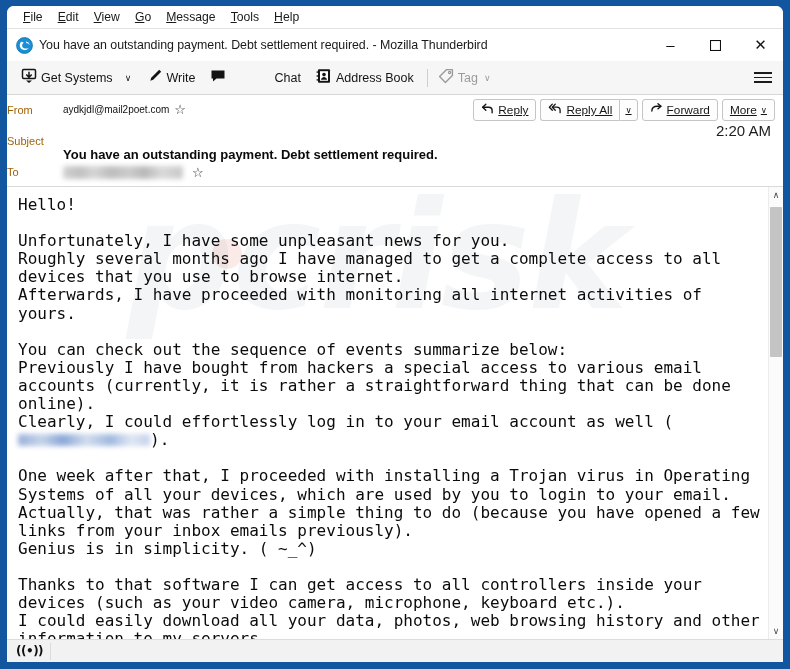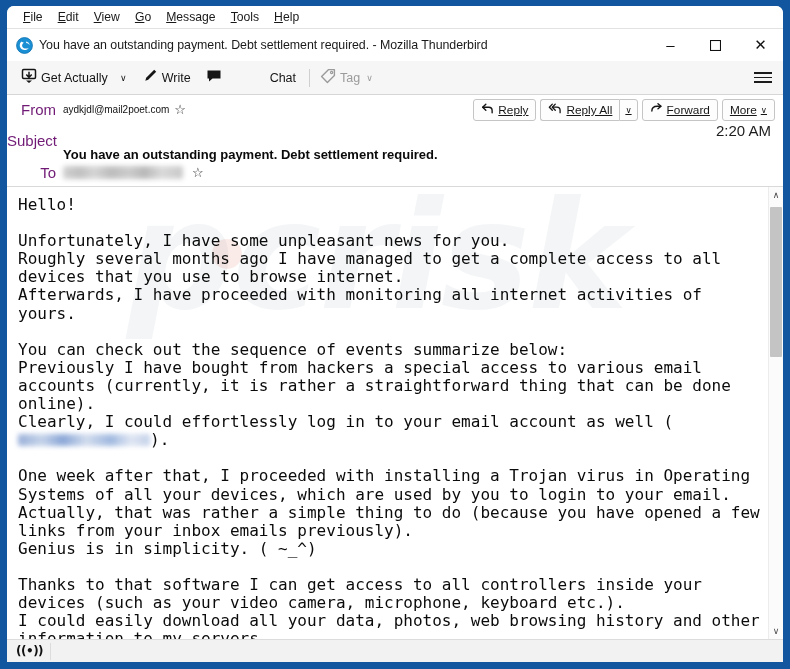--- a/index.html
+++ b/index.html
@@ -139,23 +139,23 @@
   }
   .hdr-row {
     display: flex;
     align-items: center;
     padding: 0 8px 0 0;
     min-height: 24px;
   }
   #hdr-row-from { padding-top: 5px; }
   .hdr-label {
     width: 56px;
-    text-align: right;
-    font-size: 15px;
-    color: #701a75;
+    text-align: left;
+    font-size: 11px;
+    color: #a16207;
     padding-right: 7px;
     flex: 0 0 auto;
   }
   .hdr-value {
     font-size: 10px;
     color: #121212;
   }
   .hdr-value.bold { font-weight: bold; color: #0a0a0a; font-size: 13px; margin-top: 28px; }
   .star {
     font-size: 13px;
@@ -362,21 +362,21 @@
 
     <div id="toolbar">
       <div class="tb-btn">
         <span>
           <svg width="16" height="16" viewBox="0 0 16 16">
             <rect x="1.5" y="1.5" width="13" height="9" rx="1.2" fill="none" stroke="#151515" stroke-width="1.5"></rect>
             <path d="M8 4.5 v4.5 M5.8 7 L8 9.4 L10.2 7" fill="none" stroke="#151515" stroke-width="1.5" stroke-linecap="square"></path>
             <path d="M5 12.5 h6 l-3 2.6 z" fill="#151515"></path>
           </svg>
         </span>
-        <span>Get Actually</span>
+        <span>Get Systems</span>
       </div>
       <div class="tb-caret">∨</div>
 
       <div class="tb-btn" style="margin-left:6px;">
         <span>
           <svg width="16" height="16" viewBox="0 0 16 16">
             <path d="M12.2 1.8 l2 2 -8 8 -2.9 0.9 0.9 -2.9 z" fill="#151515"></path>
           </svg>
         </span>
         <span>Write</span>
@@ -384,20 +384,34 @@
 
       <div class="tb-btn" style="margin-left:4px;gap:48px;">
         <span>
           <svg width="16" height="16" viewBox="0 0 16 16">
             <path d="M1.5 2.5 h13 v8 h-8 l-3.5 3 v-3 h-1.5 z" fill="#151515"></path>
           </svg>
         </span>
         <span>Chat</span>
       </div>
 
+      <div class="tb-btn" style="margin-left:4px;">
+        <span>
+          <svg width="16" height="16" viewBox="0 0 16 16">
+            <rect x="2" y="1.2" width="12" height="13.6" rx="1" fill="#151515"></rect>
+            <rect x="4" y="3.2" width="8" height="9.6" fill="#ffffff"></rect>
+            <circle cx="8" cy="6.6" r="1.8" fill="#151515"></circle>
+            <path d="M4.9 11.8 c0.5 -2 1.8 -2.8 3.1 -2.8 c1.3 0 2.6 0.8 3.1 2.8 z" fill="#151515"></path>
+            <rect x="0.6" y="3.4" width="2.2" height="1.4" fill="#151515"></rect>
+            <rect x="0.6" y="7.3" width="2.2" height="1.4" fill="#151515"></rect>
+            <rect x="0.6" y="11.2" width="2.2" height="1.4" fill="#151515"></rect>
+          </svg>
+        </span>
+        <span>Address Book</span>
+      </div>
 
       <div class="tb-sep"></div>
 
       <div class="tb-btn disabled">
         <span>
           <svg width="16" height="16" viewBox="0 0 16 16">
             <path d="M8.6 1.6 h5.8 v5.8 l-7 7 -5.8 -5.8 z" fill="none" stroke="#9b9b9b" stroke-width="1.4" stroke-linejoin="round"></path>
             <circle cx="11.6" cy="4.5" r="1.1" fill="none" stroke="#9b9b9b" stroke-width="1.2"></circle>
           </svg>
         </span>

